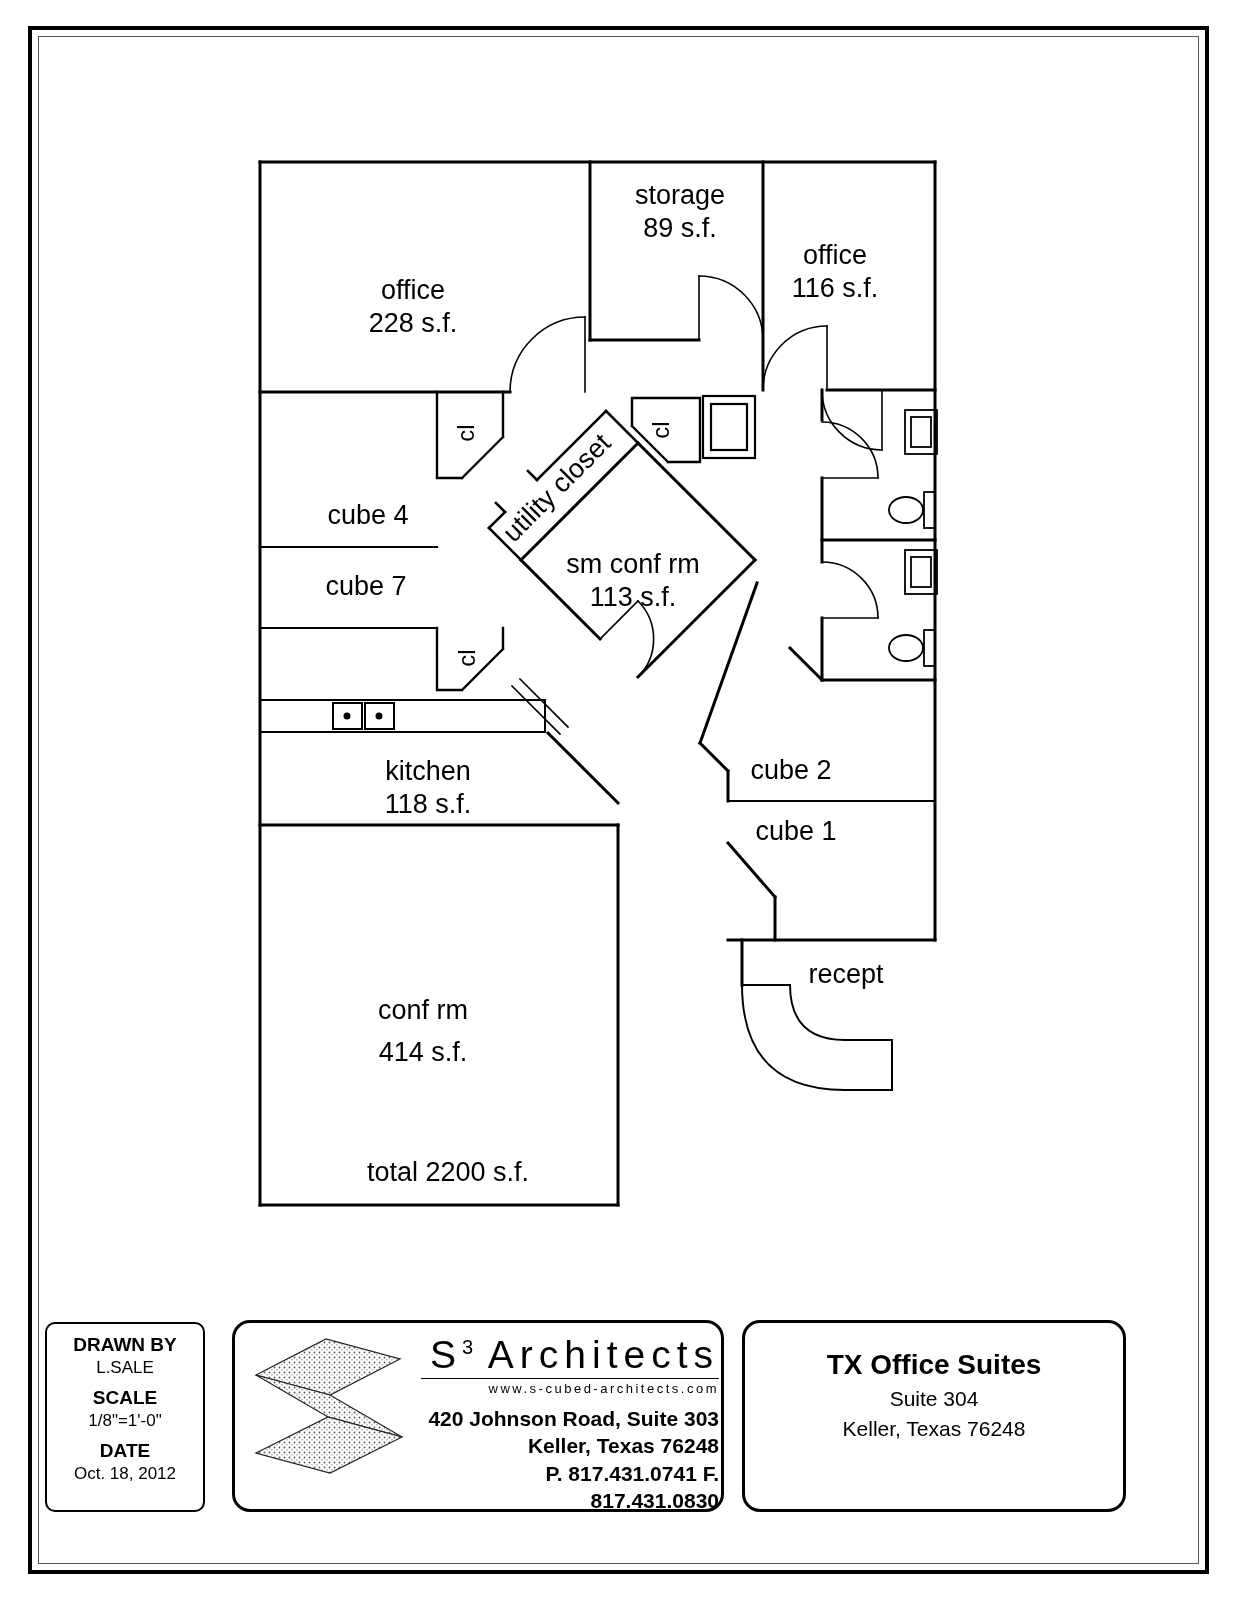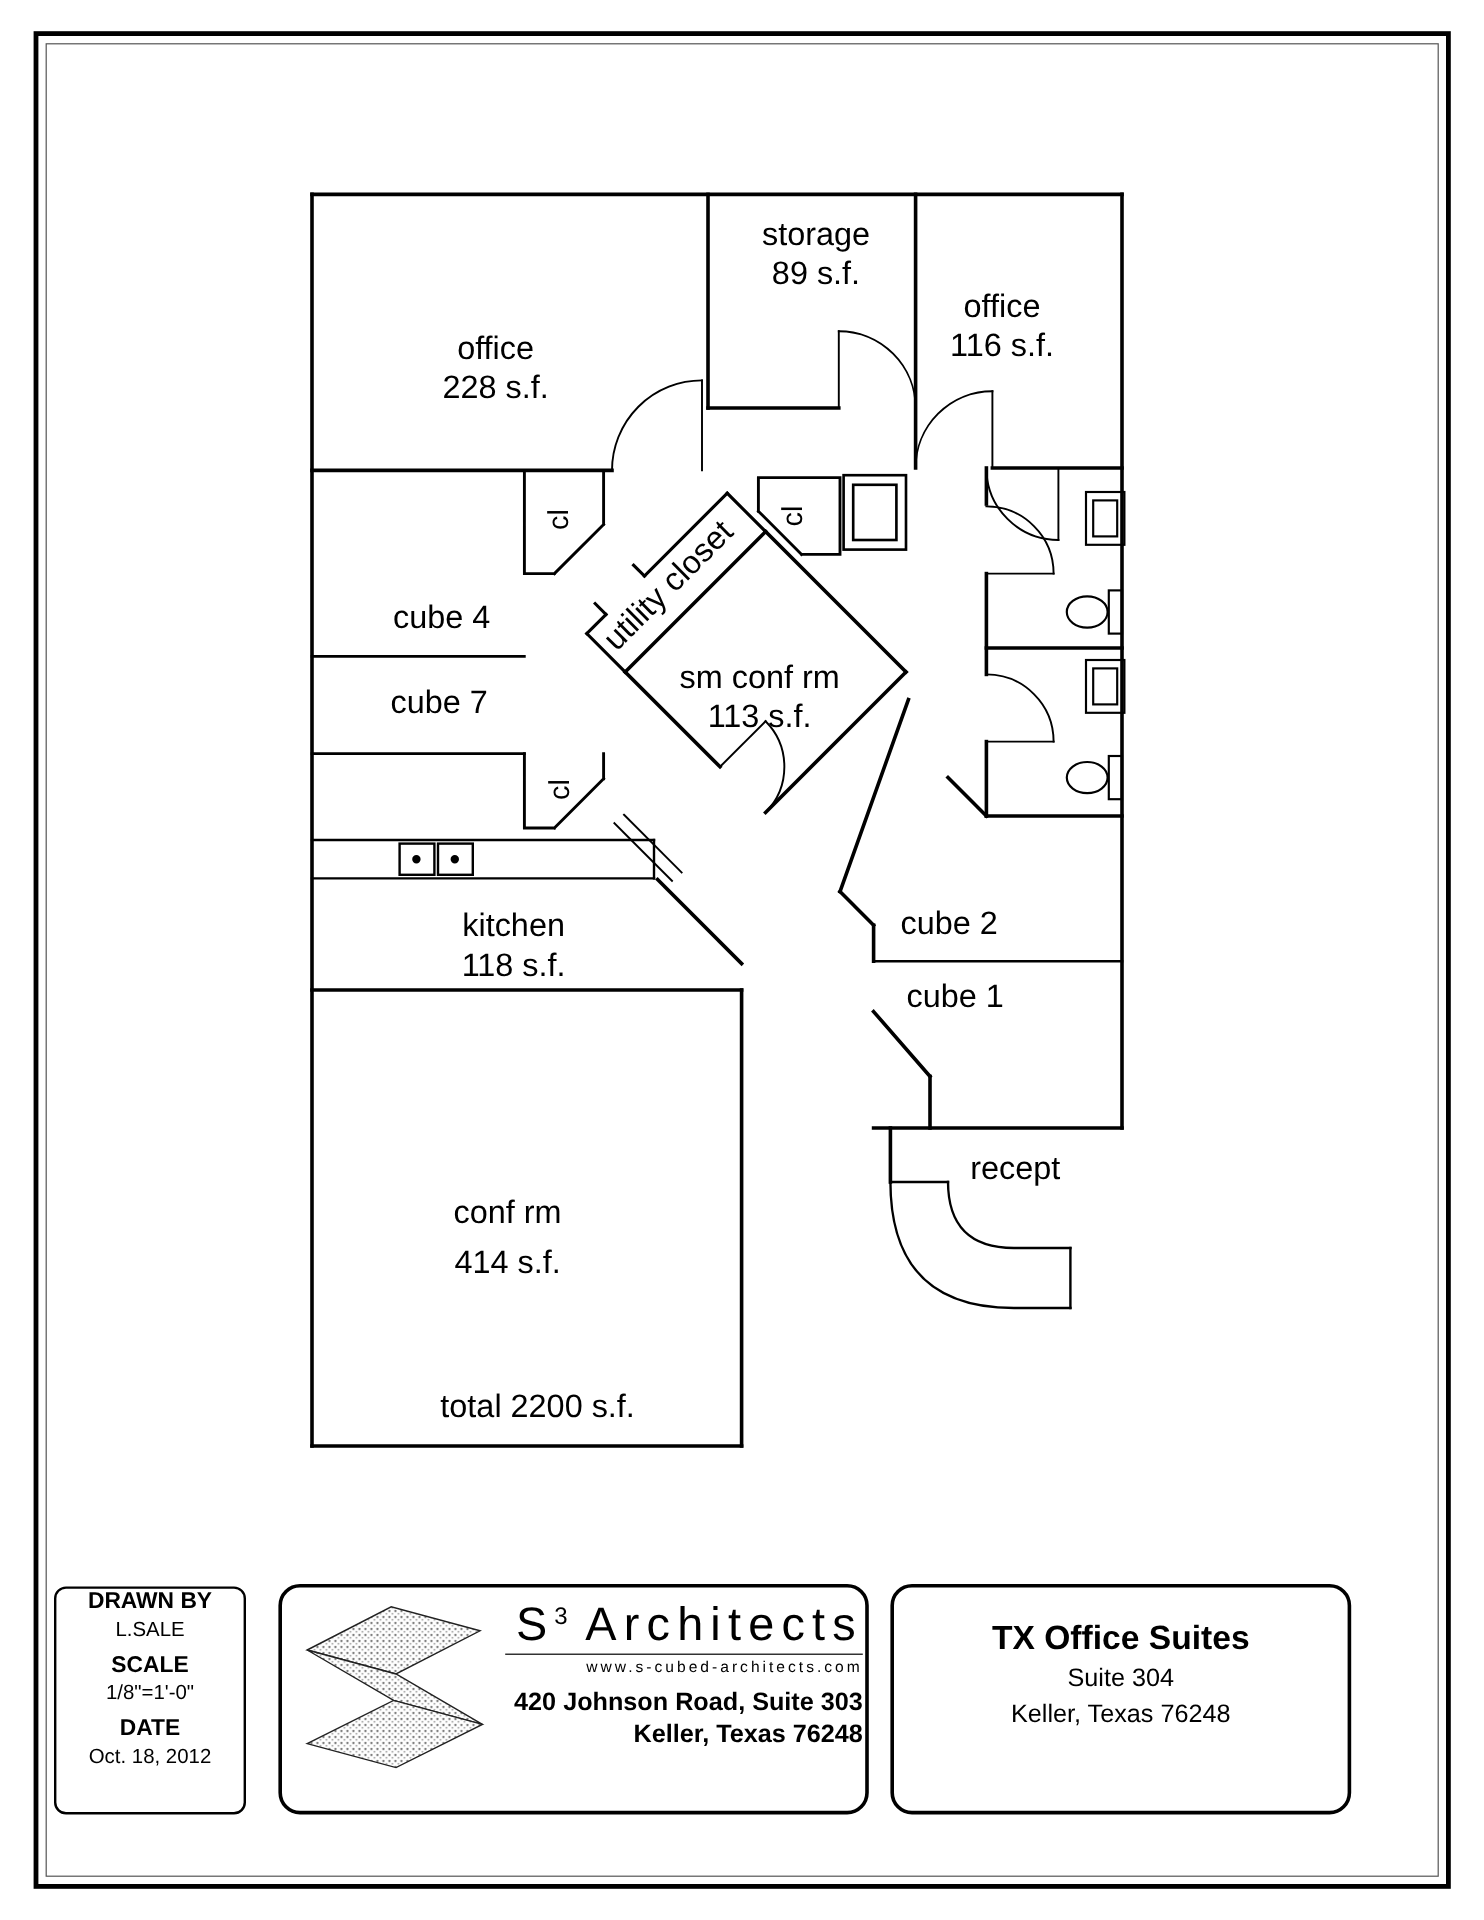--- a/index.html
+++ b/index.html
@@ -14,21 +14,21 @@
   .lbl{
     position:absolute;transform:translate(-50%,-50%);
     font-size:27px;line-height:1.22;text-align:center;white-space:nowrap;color:#000;
   }
   .lbl span{display:block;}
   .lbl.wide{line-height:1.55;}
   .lbl.rot45{transform:translate(-50%,-50%) rotate(-45deg);}
   .lbl.rot90{transform:translate(-50%,-50%) rotate(-90deg);font-size:24px;}
   
   .tb{position:absolute;background:#fff;box-sizing:border-box;}
-  .tb-left{left:45px;top:1322px;width:160px;height:190px;border:2px solid #000;border-radius:10px;text-align:center;}
+  .tb-left{left:45px;top:1322px;width:160px;height:190px;border:2px solid #000;border-radius:10px;text-align:center;padding-top:10px;}
   .tb-mid{left:232px;top:1320px;width:492px;height:192px;border:3px solid #000;border-radius:18px;}
   .tb-right{left:742px;top:1320px;width:384px;height:192px;border:3px solid #000;border-radius:18px;text-align:center;padding-top:26px;}
   .tb-label{font-weight:bold;font-size:19px;margin-top:9px;}
   .tb-value{font-size:17px;margin-top:2px;}
   .logo-wrap{position:absolute;left:8px;top:8px;width:178px;height:172px;}
   .firm-text{position:absolute;left:186px;top:10px;width:298px;text-align:right;}
   .firm-name{font-size:39px;letter-spacing:6px;white-space:nowrap;}
   .firm-name sup{font-size:20px;letter-spacing:0;}
   .firm-web{font-size:13px;letter-spacing:2.5px;margin-top:1px;border-top:1px solid #000;padding-top:2px;}
   .firm-addr{font-weight:bold;font-size:21px;line-height:1.3;margin-top:9px;}
@@ -268,20 +268,21 @@
     </div>
     <div class="firm-text">
       <div class="firm-name">
         <span>S</span><sup>3</sup>
         <span>Architects</span>
       </div>
       <div class="firm-web">www.s-cubed-architects.com</div>
       <div class="firm-addr">
         <div>420 Johnson Road, Suite 303</div>
         <div>Keller, Texas  76248</div>
+        <div>P. 817.431.0741  F. 817.431.0830</div>
       </div>
     </div>
   </div>
 
   <div class="tb tb-right">
     <div class="client-name">TX Office Suites</div>
     <div class="client-line">Suite 304</div>
     <div class="client-line">Keller, Texas 76248</div>
   </div>
 

